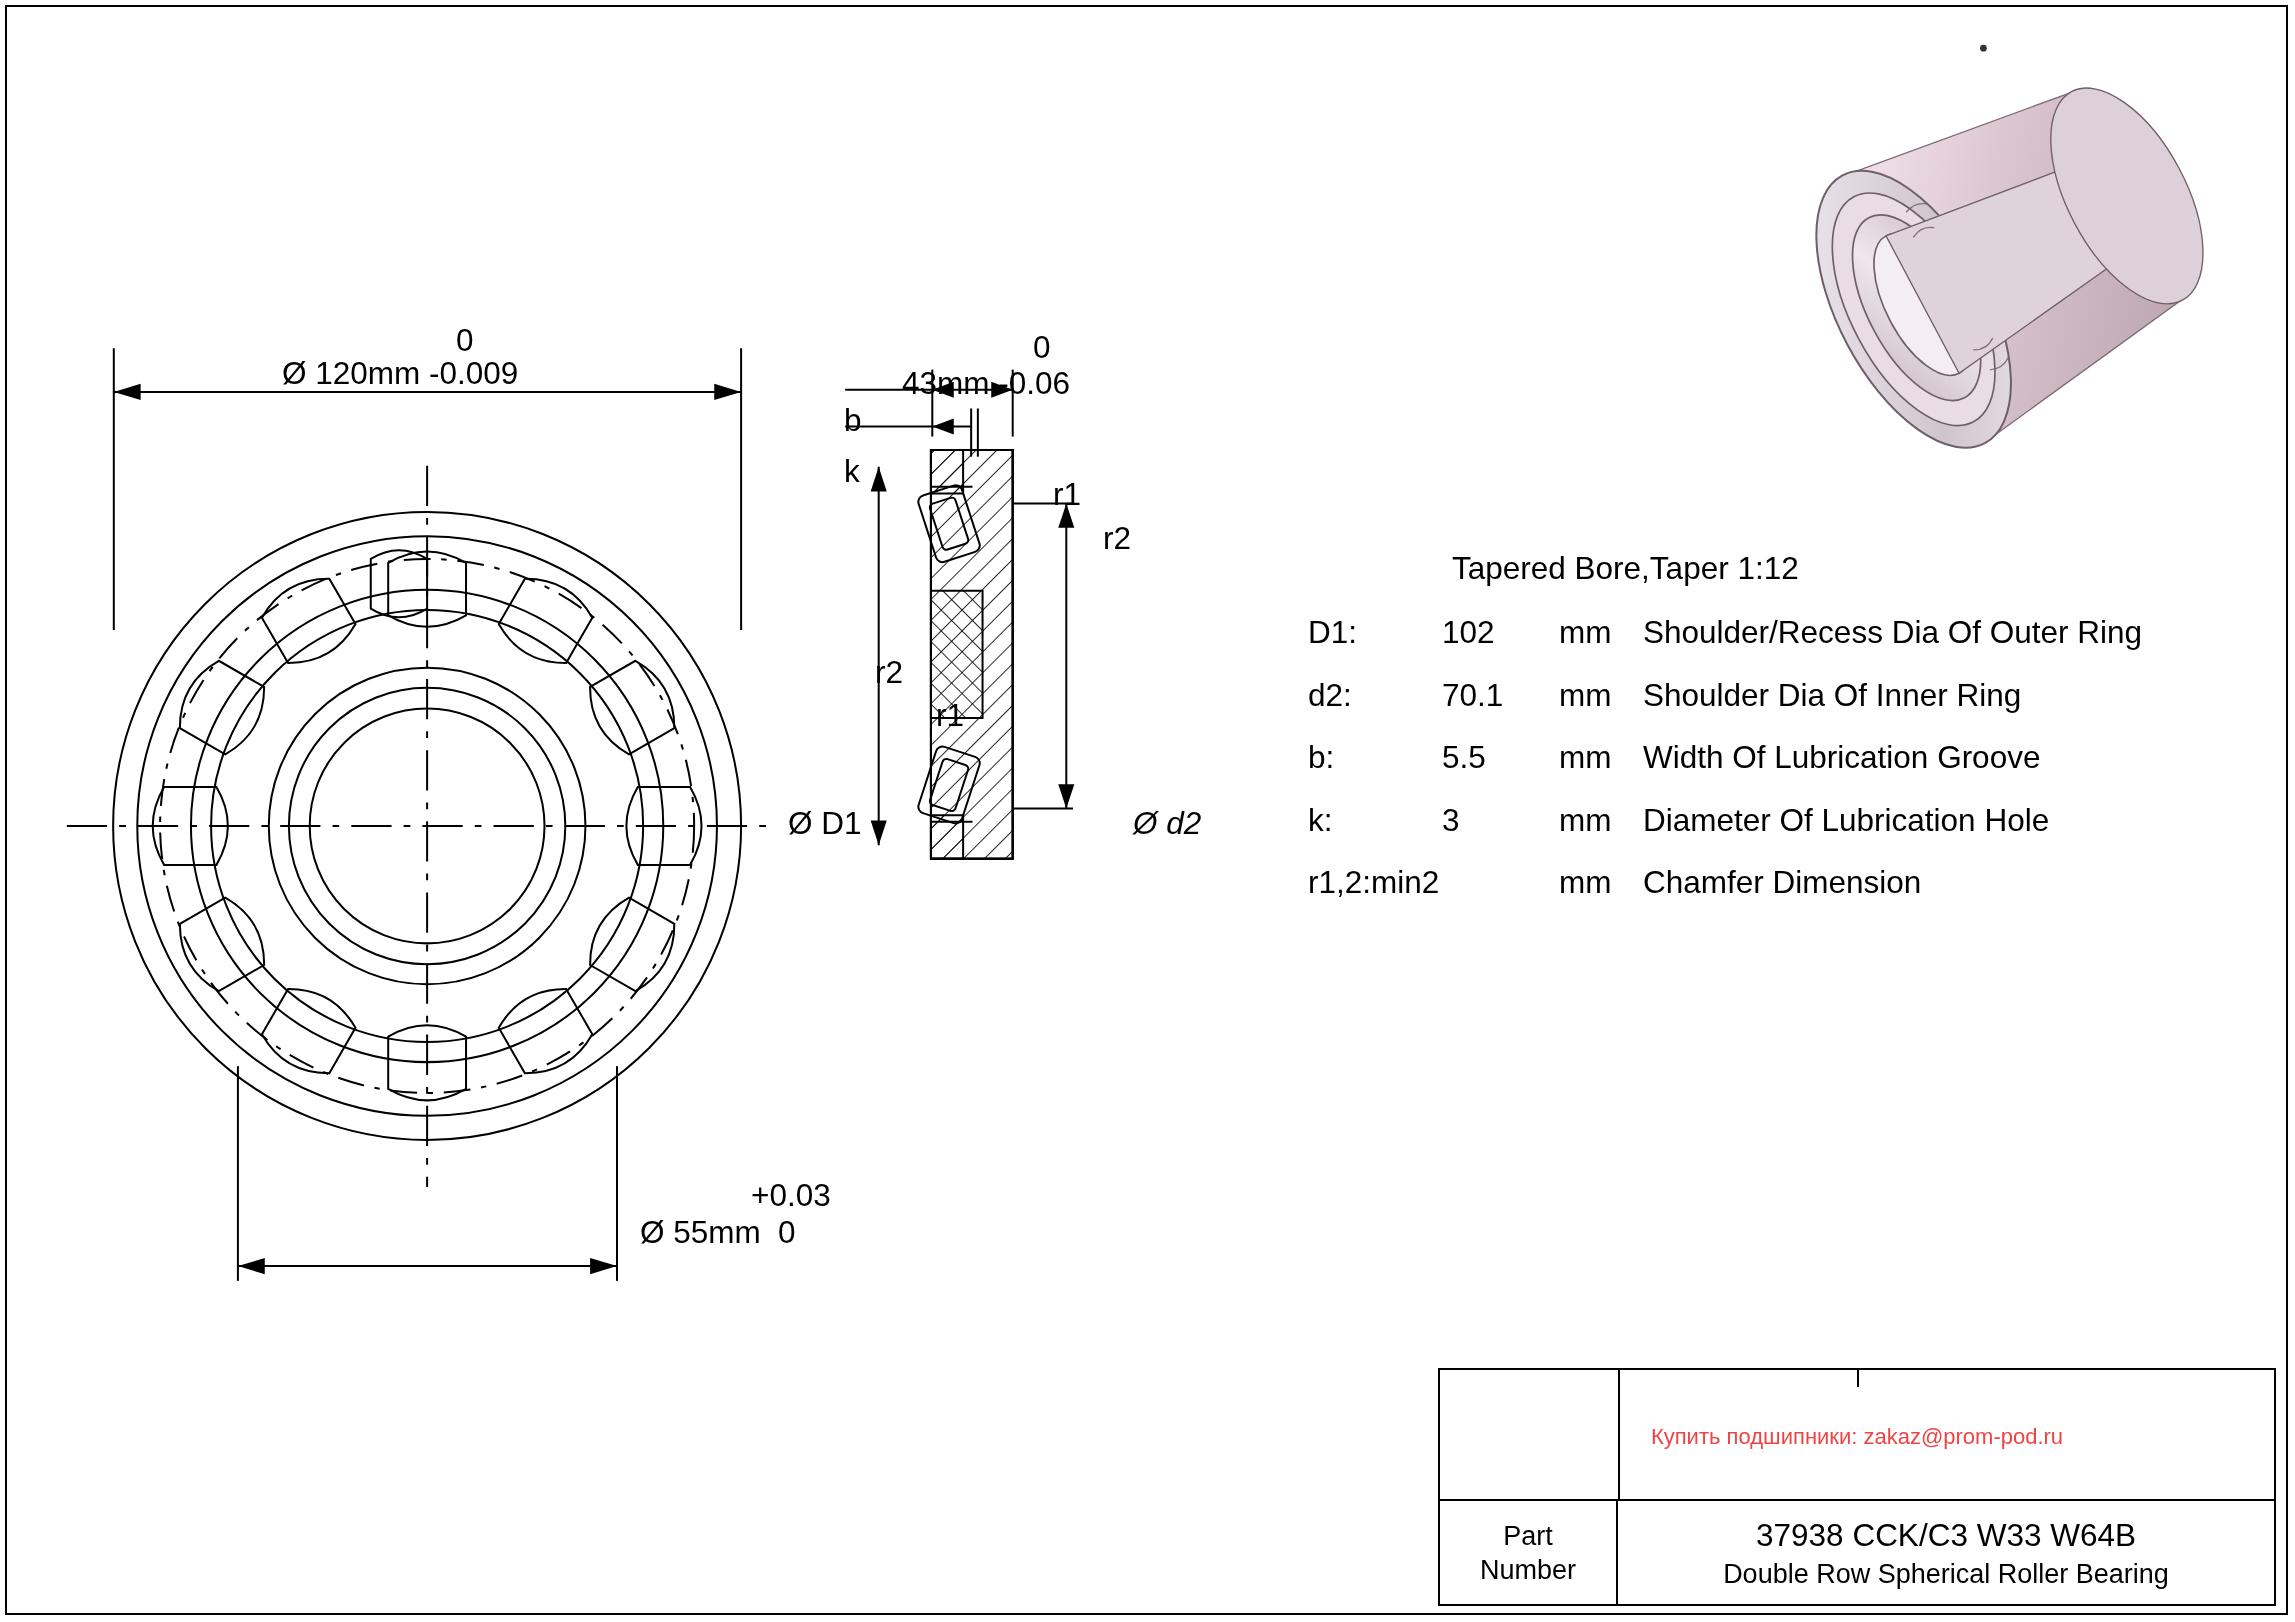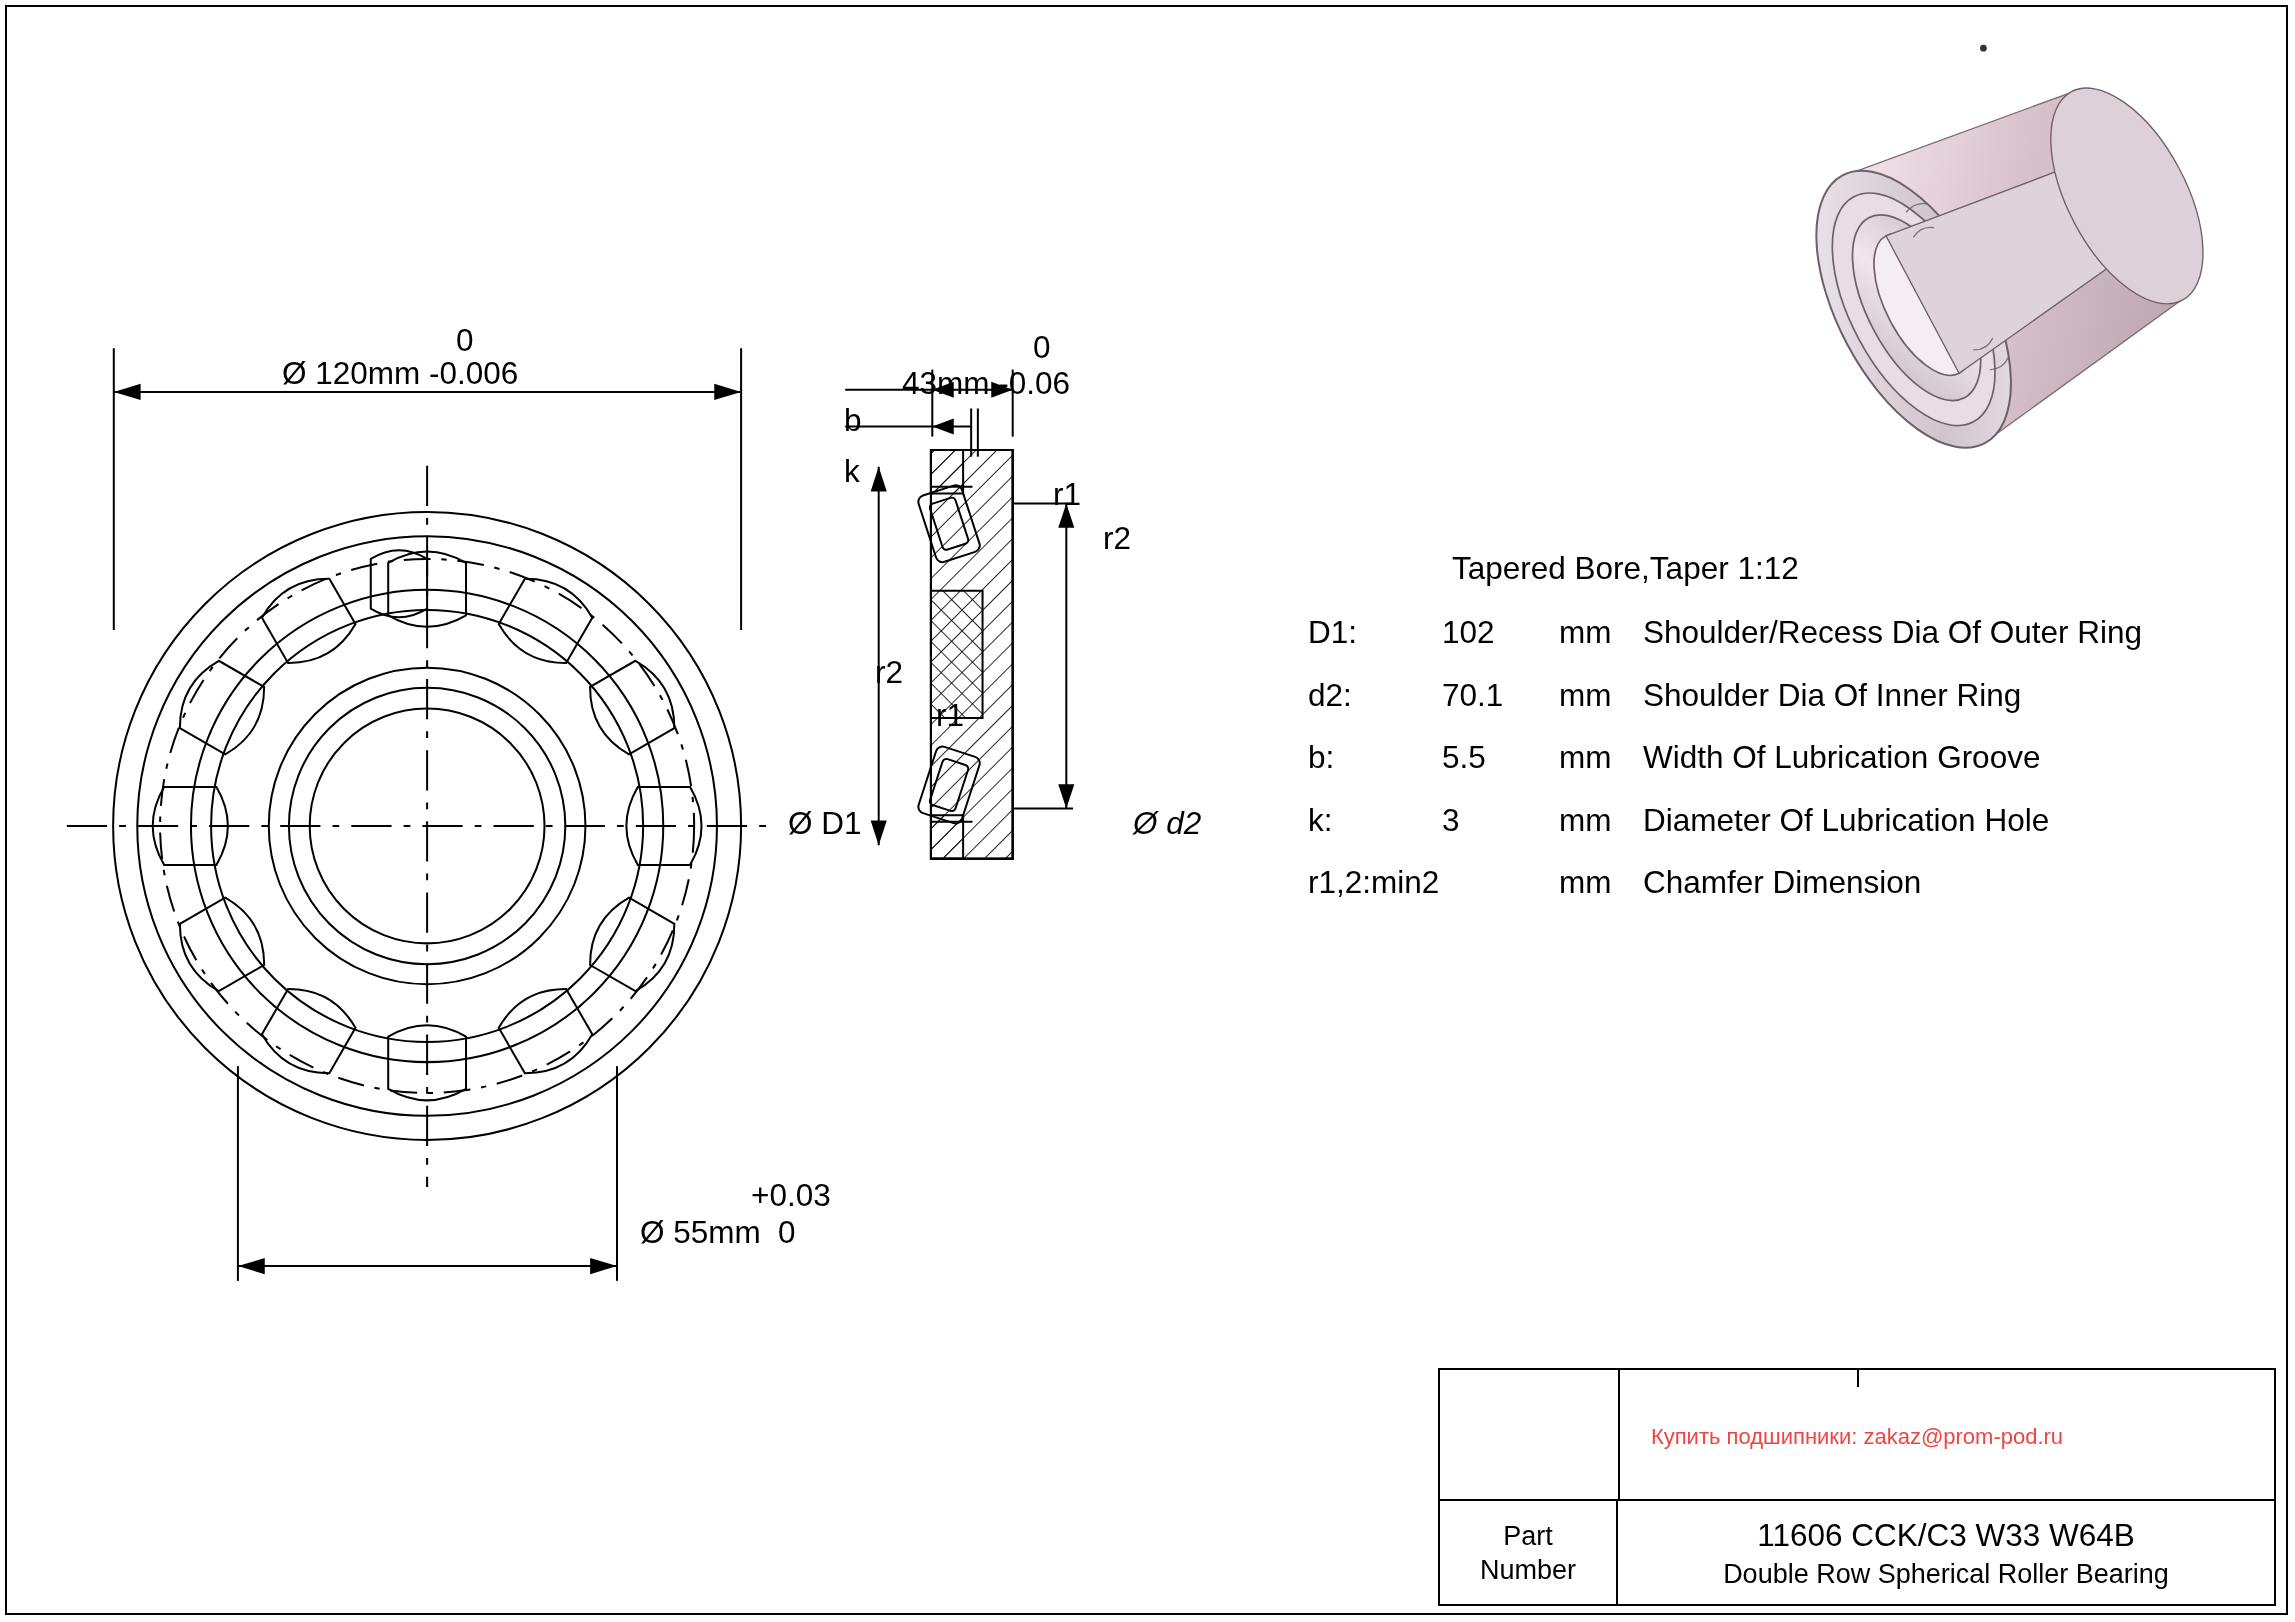--- a/index.html
+++ b/index.html
@@ -106,21 +106,21 @@
     <line x1="295" y1="1428" x2="860" y2="1428"></line>
     <polygon points="295,1428 335,1416 335,1440" fill="#000" stroke="none"></polygon>
     <polygon points="860,1428 820,1416 820,1440" fill="#000" stroke="none"></polygon>
     <line x1="295" y1="1130" x2="295" y2="1450"></line>
     <line x1="860" y1="1130" x2="860" y2="1450"></line>
   </g>
 </svg>
 </div>
 
 <div class="txt" style="left:456px;top:322px;font-size:31.5px;">0</div>
-<div class="txt" style="left:282px;top:355px;font-size:31.5px;">Ø 120mm -0.006</div>
+<div class="txt" style="left:282px;top:355px;font-size:31.5px;">Ø 120mm -0.009</div>
 <div class="txt" style="left:751px;top:1177px;font-size:31.5px;">+0.03</div>
 <div class="txt" style="left:640px;top:1214px;font-size:31.5px;">Ø 55mm</div>
 <div class="txt" style="left:778px;top:1214px;font-size:31.5px;">0</div>
 
 <div class="abs" style="left:805px;top:349px;width:469px;height:805px;">
 <svg width="469" height="805" viewBox="0 0 700 1200">
   <defs>
     <pattern id="hatchA" width="22" height="22" patternTransform="rotate(45)" patternUnits="userSpaceOnUse">
       <line x1="0" y1="0" x2="0" y2="22" stroke="#000" stroke-width="2.5"></line>
     </pattern>
@@ -285,18 +285,18 @@
     <div class="tb-divider"></div>
     <div class="tb-tick"></div>
     <div class="email">Купить подшипники: zakaz@prom-pod.ru</div>
   </div>
   <div class="tb-bot">
     <div class="tb-bot-left">
       <span>Part</span>
       <span>Number</span>
     </div>
     <div class="tb-bot-right">
-      <div class="pn">11606 CCK/C3 W33 W64B</div>
+      <div class="pn">37938 CCK/C3 W33 W64B</div>
       <div class="pd">Double Row Spherical Roller Bearing</div>
     </div>
   </div>
 </div>
 
 
 </body></html>

